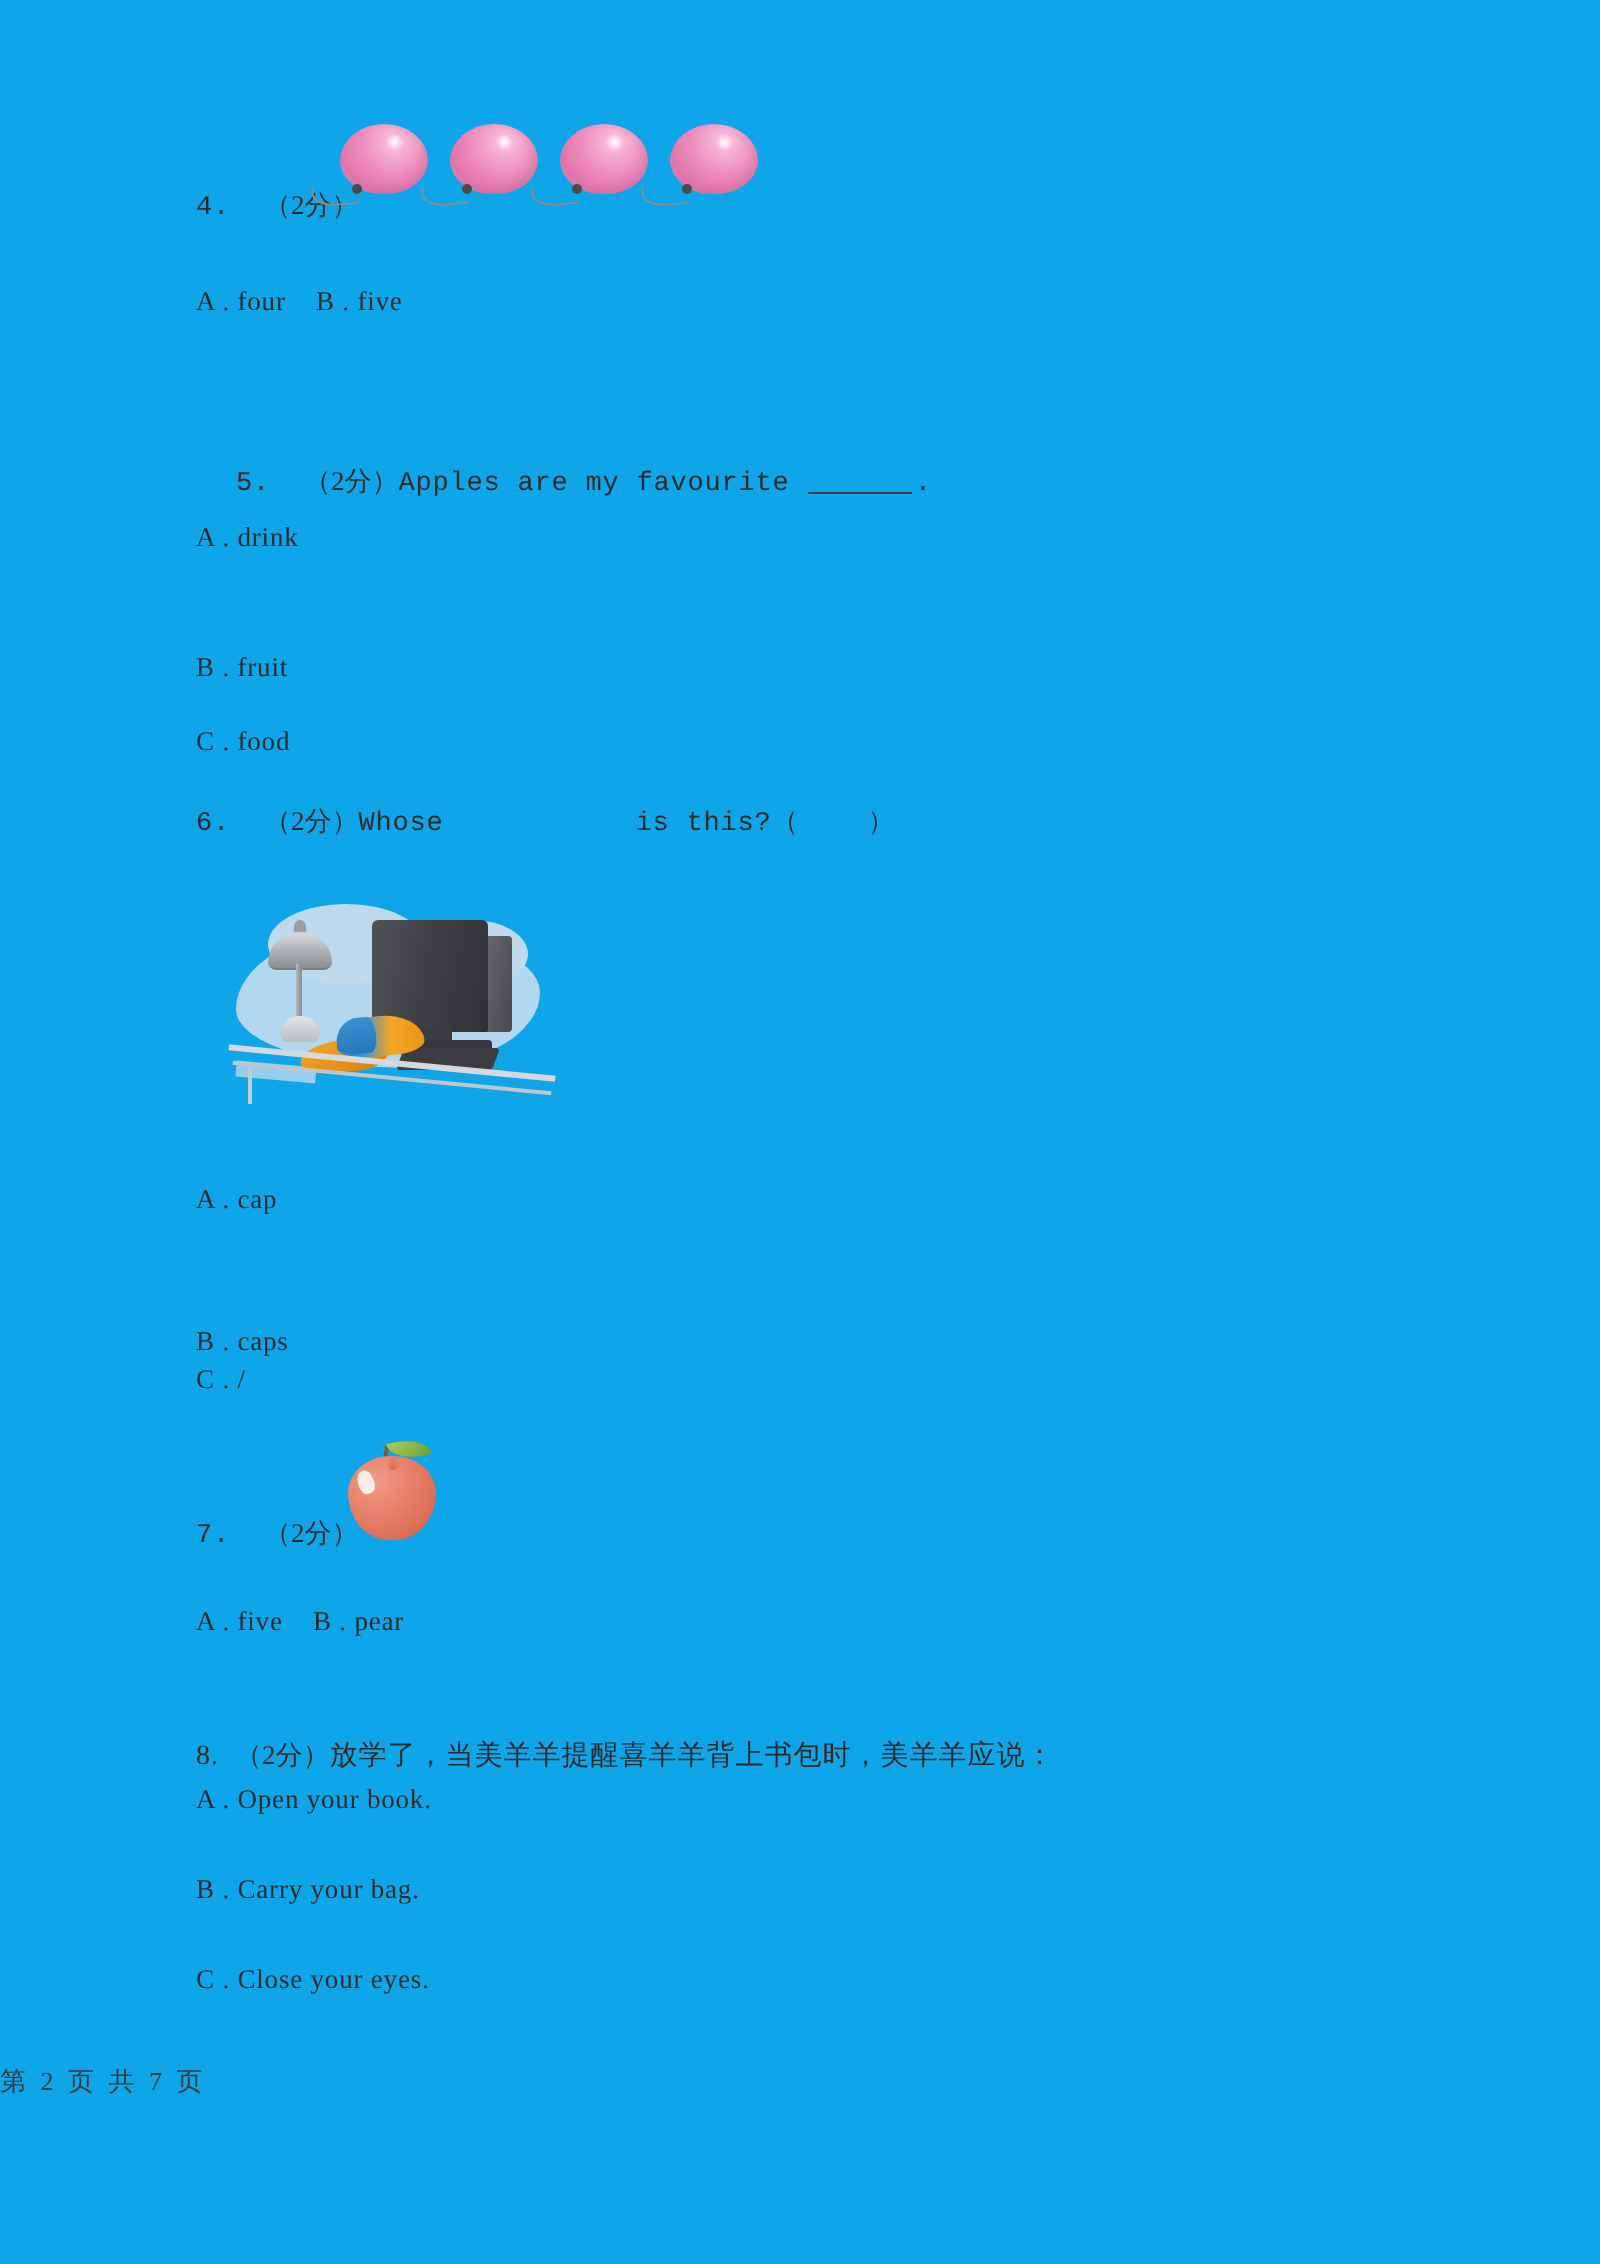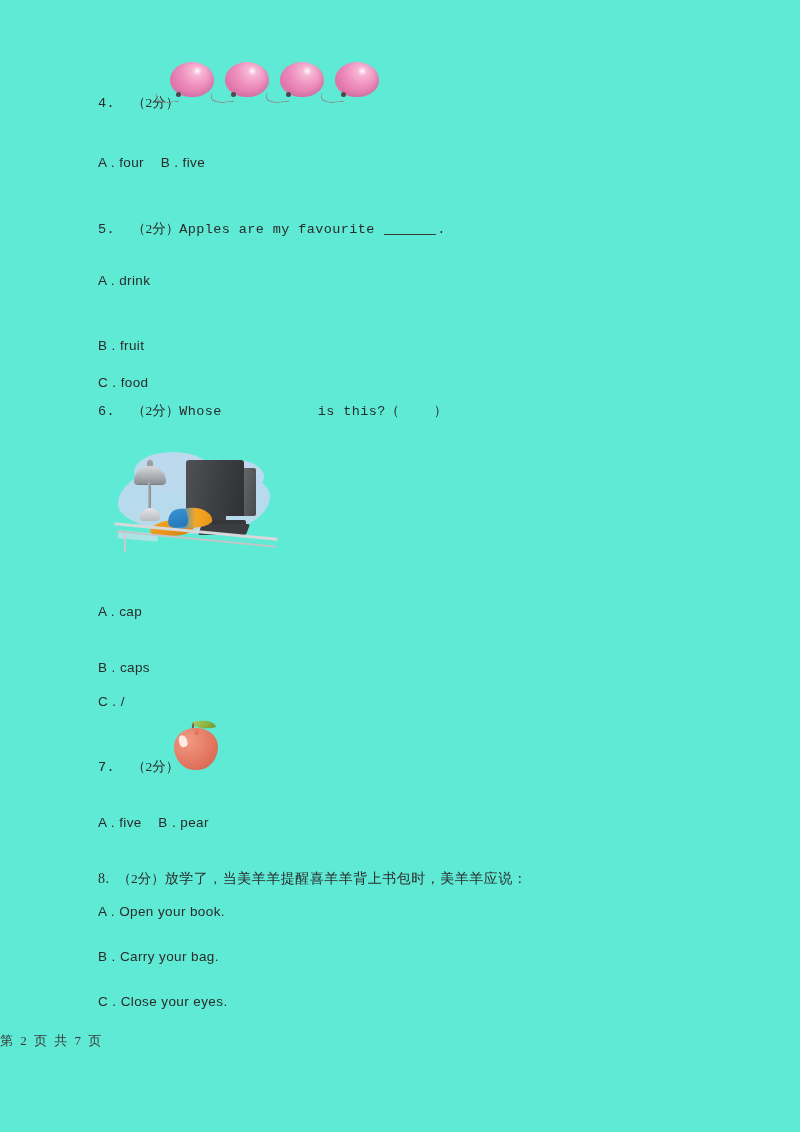--- a/index.html
+++ b/index.html
@@ -12,21 +12,21 @@
     height: 1132px;
     position: relative;
     font-family: "Liberation Serif", "DejaVu Serif", serif;
     color: #231f20;
     overflow: hidden;
   }
 
   .page {
     position: absolute;
     inset: 0;
-    background: #5eead4;
+    background: #0ea5e9;
   }
 
   .content {
     position: absolute;
     left: 98px;
     top: 96px;
     width: 606px;
   }
 
   
@@ -60,27 +60,26 @@
     height: 12px;
     vertical-align: -2px;
     margin: 0 1px;
   }
   .gap-wide {
     display: inline-block;
     width: 96px;
   }
 
   .opt {
-    font-family: Liberation Sans, sans-serif;
+    font-family: Liberation Serif, serif;
     font-size: 13.5px;
     letter-spacing: 0.4px;
     color: #2b2b2b;
     white-space: pre;
     line-height: 1.1;
-    margin-top: 12px;
   }
 
   
   .q-stem-cjk {
     font-family: "Liberation Serif", "DejaVu Serif", serif;
     font-size: 14px;
     color: #2b2b2b;
     letter-spacing: 0.5px;
     white-space: pre;
     line-height: 1.1;
@@ -424,21 +423,21 @@
           <span class="string"></span>
           <span class="bulb"></span>
           <span class="knot"></span>
         </div>
       </div>
       <div class="q-stem"><span class="q-num">4.</span>  <span class="q-marks">（2分）</span></div>
     </div>
 
     <div class="opt row" style="top:48px;"><span>A</span> <span>.</span> <span>four</span>    <span>B</span> <span>.</span> <span>five</span></div>
 
-    <div class="q-stem row" style="top:126px;"><span class="q-num">5.</span>  <span class="q-marks">（2分）</span><span class="q-text">Apples are my favourite </span><span class="blank-underline"></span><span class="q-text">.</span></div>
+    <div class="q-stem row" style="top:138px;margin-left:20px;"><span class="q-num">5.</span>  <span class="q-marks">（2分）</span><span class="q-text">Apples are my favourite </span><span class="blank-underline"></span><span class="q-text">.</span></div>
 
     <div class="opt row" style="top:166px;"><span>A</span> <span>.</span> <span>drink</span></div>
     <div class="opt row" style="top:231px;"><span>B</span> <span>.</span> <span>fruit</span></div>
     <div class="opt row" style="top:268px;"><span>C</span> <span>.</span> <span>food</span></div>
 
     <div class="q-stem row" style="top:308px;"><span class="q-num">6.</span>  <span class="q-marks">（2分）</span><span class="q-text">Whose</span><span class="gap-wide"></span><span class="q-text">is this?（    ）</span></div>
 
     <div class="row" style="top:350px; height:112px;">
       <div class="desk-scene">
         <span class="ds-cloud"></span>
@@ -458,21 +457,21 @@
         <span class="ds-cap-brim"></span>
         <span class="ds-cap-crown"></span>
         <span class="ds-cap-blue"></span>
         <span class="ds-desk-top"></span>
         <span class="ds-desk-edge"></span>
         <span class="ds-desk-leg"></span>
       </div>
     </div>
 
     <div class="opt row" style="top:497px;"><span>A</span> <span>.</span> <span>cap</span></div>
-    <div class="opt row" style="top:553px;"><span>B</span> <span>.</span> <span>caps</span></div>
+    <div class="opt row" style="top:568px;"><span>B</span> <span>.</span> <span>caps</span></div>
     <div class="opt row" style="top:587px;"><span>C</span> <span>.</span> <span>/</span></div>
 
     <div class="q row" style="top:664px;">
       <div class="apple-wrap">
         <span class="apple-stem"></span>
         <span class="apple-leaf"></span>
         <span class="apple-body"></span>
         <span class="apple-shine"></span>
       </div>
       <div class="q-stem"><span class="q-num">7.</span>  <span class="q-marks">（2分）</span></div>

